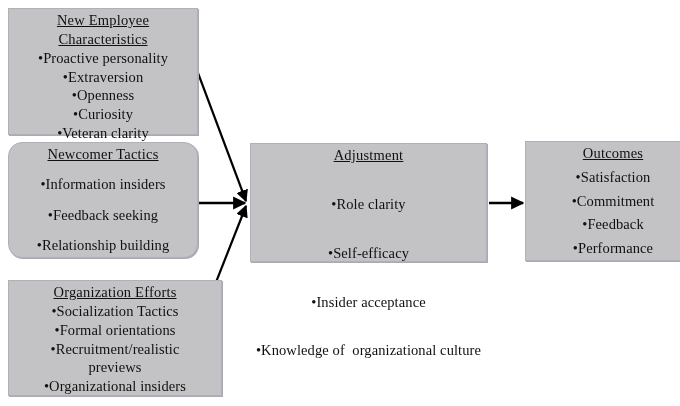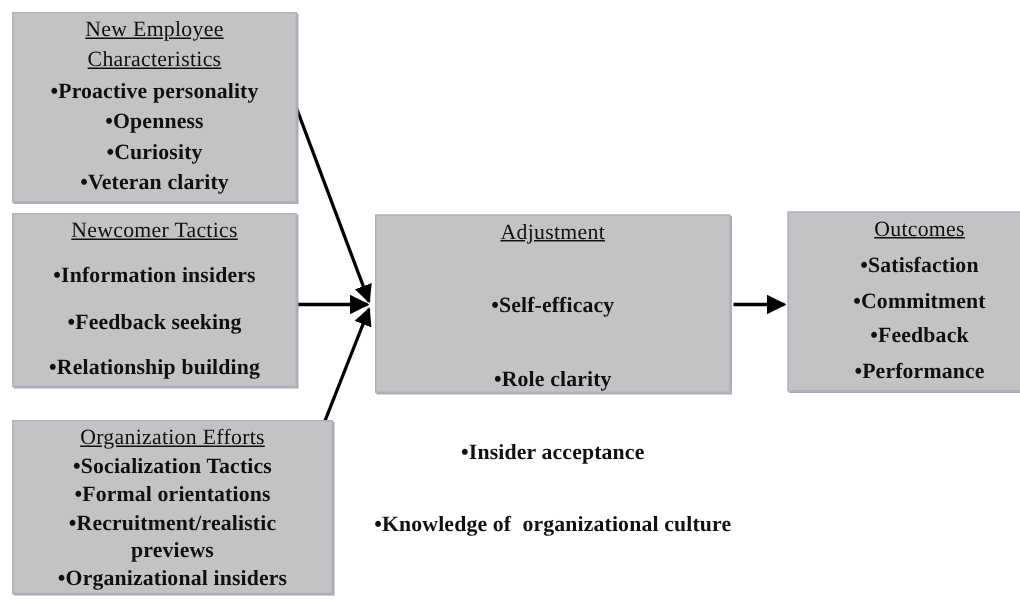--- a/index.html
+++ b/index.html
@@ -34,25 +34,24 @@
     padding: 2px 4px;
   }
   .box-title {
     text-decoration: underline;
     white-space: pre;
     letter-spacing: 0.2px;
   }
   .box-item {
     white-space: pre;
     letter-spacing: 0.1px;
-    font-weight: bold;
   }
   
   #box-new-employee  { left: 8px;   top: 8px;   width: 190px; height: 127px; }
-  #box-newcomer      { left: 8px;   top: 142px; width: 190px; height: 116px; }
+  #box-newcomer      { left: 8px;   top: 142px; width: 190px; height: 116px; border-radius: 14px; }
   #box-organization  { left: 8px;   top: 280px; width: 214px; height: 116px; }
   #box-adjustment    { left: 250px; top: 143px; width: 237px; height: 119px; gap: 30px; }
   #box-outcomes      { left: 525px; top: 141px; width: 176px; height: 120px; }
 
   #arrows {
     position: absolute;
     left: 0;
     top: 0;
     width: 680px;
     height: 406px;
@@ -77,20 +76,21 @@
 
     <line x1="196" y1="333" x2="246" y2="206" stroke="#000000" stroke-width="2.2" marker-end="url(#ah)"></line>
 
     <line x1="489" y1="203" x2="523" y2="203" stroke="#000000" stroke-width="2.4" marker-end="url(#ah)"></line>
   </svg>
 
   <div class="box" id="box-new-employee">
     <div class="box-title">New Employee</div>
     <div class="box-title">Characteristics</div>
     <div class="box-item">•Proactive personality</div>
+    <div class="box-item">•Extraversion</div>
     <div class="box-item">•Openness</div>
     <div class="box-item">•Curiosity</div>
     <div class="box-item">•Veteran clarity</div>
   </div>
 
   <div class="box" id="box-newcomer">
     <div class="box-title">Newcomer Tactics</div>
     <div class="box-item">•Information insiders</div>
     <div class="box-item">•Feedback seeking</div>
     <div class="box-item">•Relationship building</div>
@@ -100,22 +100,22 @@
     <div class="box-title">Organization Efforts</div>
     <div class="box-item">•Socialization Tactics</div>
     <div class="box-item">•Formal orientations</div>
     <div class="box-item">•Recruitment/realistic</div>
     <div class="box-item">previews</div>
     <div class="box-item">•Organizational insiders</div>
   </div>
 
   <div class="box" id="box-adjustment">
     <div class="box-title">Adjustment</div>
+    <div class="box-item">•Role clarity</div>
     <div class="box-item">•Self-efficacy</div>
-    <div class="box-item">•Role clarity</div>
     <div class="box-item">•Insider acceptance</div>
     <div class="box-item">•Knowledge of  organizational culture</div>
   </div>
 
   <div class="box" id="box-outcomes">
     <div class="box-title">Outcomes</div>
     <div class="box-item">•Satisfaction</div>
     <div class="box-item">•Commitment</div>
     <div class="box-item">•Feedback</div>
     <div class="box-item">•Performance</div>

